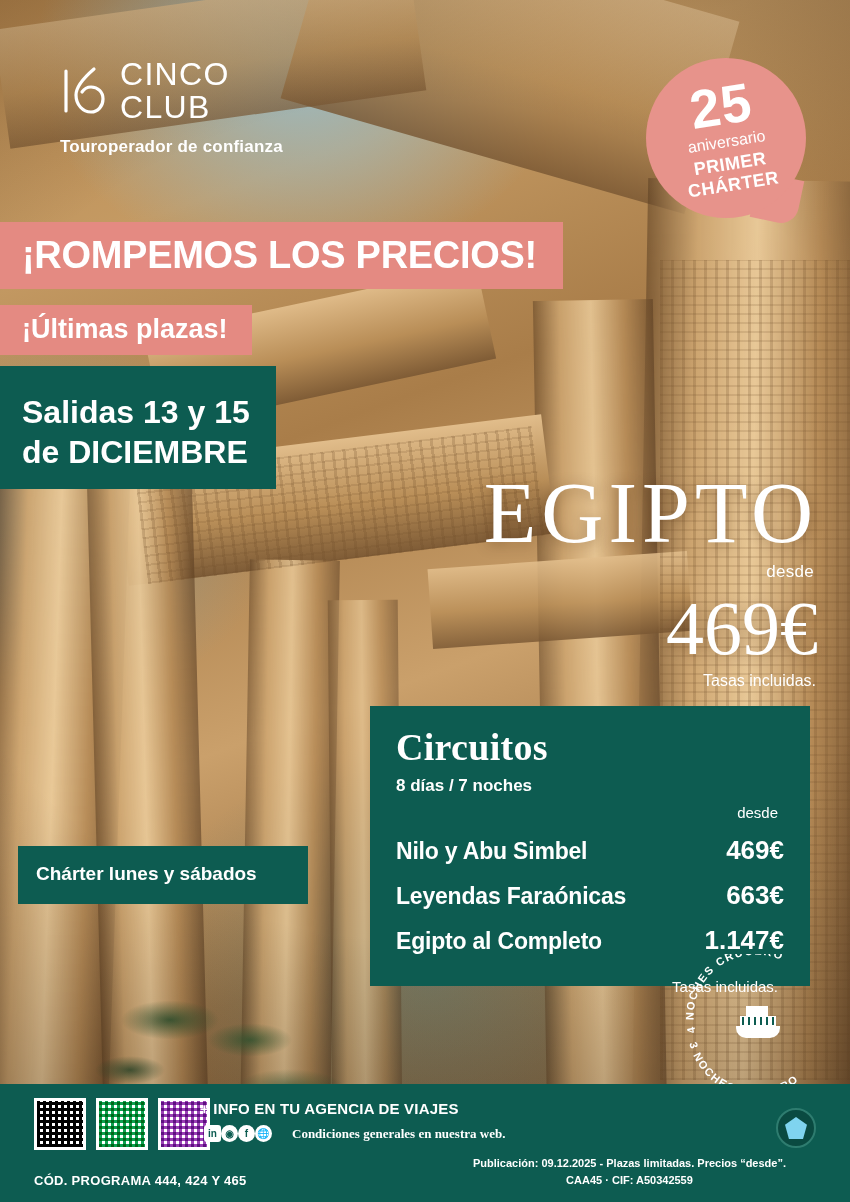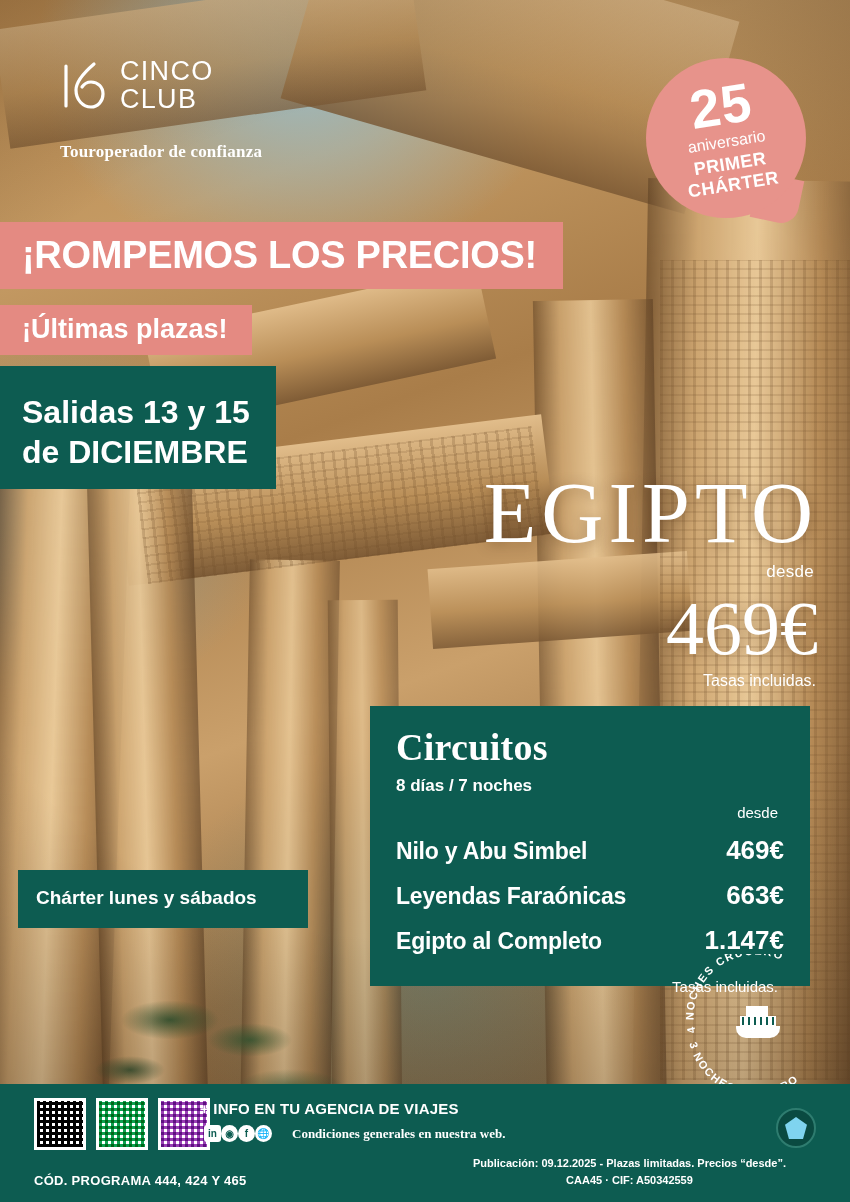--- a/index.html
+++ b/index.html
@@ -66,24 +66,24 @@
     position: absolute; inset: 0;
     background: radial-gradient(ellipse 900px 760px at 420px 520px, rgba(0,0,0,0) 55%, rgba(30,18,8,0.35) 100%);
   }
 
   
   .logo {
     position: absolute; left: 60px; top: 58px; width: 300px; color: #fff;
   }
   .logo-row { display: flex; align-items: center; gap: 14px; }
   .logo-mark { width: 46px; height: 52px; position: relative; flex: 0 0 auto; }
-  .logo-text { font-size: 27px; line-height: 1.02; letter-spacing: 1.3px; font-weight: 400; }
+  .logo-text { font-size: 32px; line-height: 1.02; letter-spacing: 1.3px; font-weight: 400; }
   .logo-text div:nth-child(3) { letter-spacing: 2px; }
   .logo-tag {
-    margin-top: 29px; font-size: 17px; font-weight: 700; letter-spacing: .2px; color: #ffffff; font-family: Liberation Serif, serif;
+    margin-top: 14px; font-size: 17px; font-weight: 700; letter-spacing: .2px; color: #ffffff;
   }
 
   
   .badge {
     position: absolute; right: 44px; top: 58px; width: 160px; height: 160px;
   }
   .badge-circle {
     position: absolute; inset: 0; border-radius: 50%;
     background: #e7938b;
     box-shadow: 0 0 0 0 rgba(0,0,0,0);
@@ -158,21 +158,21 @@
     margin-top: 14px;
   }
   .tour-name { font-size: 23px; font-weight: 700; letter-spacing: -0.2px; }
   .tour-price { font-size: 26px; font-weight: 700; }
   .panel-tasas { text-align: right; font-size: 15px; margin-top: 22px; padding-right: 6px; }
 
   
   .charter {
     position: absolute; left: 18px; top: 846px; width: 290px;
     background: #0d5c51; color: #fff; padding: 15px 18px 16px 18px;
-    font-size: 19px; font-weight: 700; line-height: 1.42; margin-top: 24px;
+    font-size: 19px; font-weight: 700; line-height: 1.42;
   }
 
   
   .stamp {
     position: absolute; right: 20px; bottom: 118px; width: 150px; height: 130px;
     color: #fff;
   }
   .stamp svg { position: absolute; inset: 0; }
   .stamp-ship {
     position: absolute; left: 56px; top: 44px; width: 44px; height: 40px;

